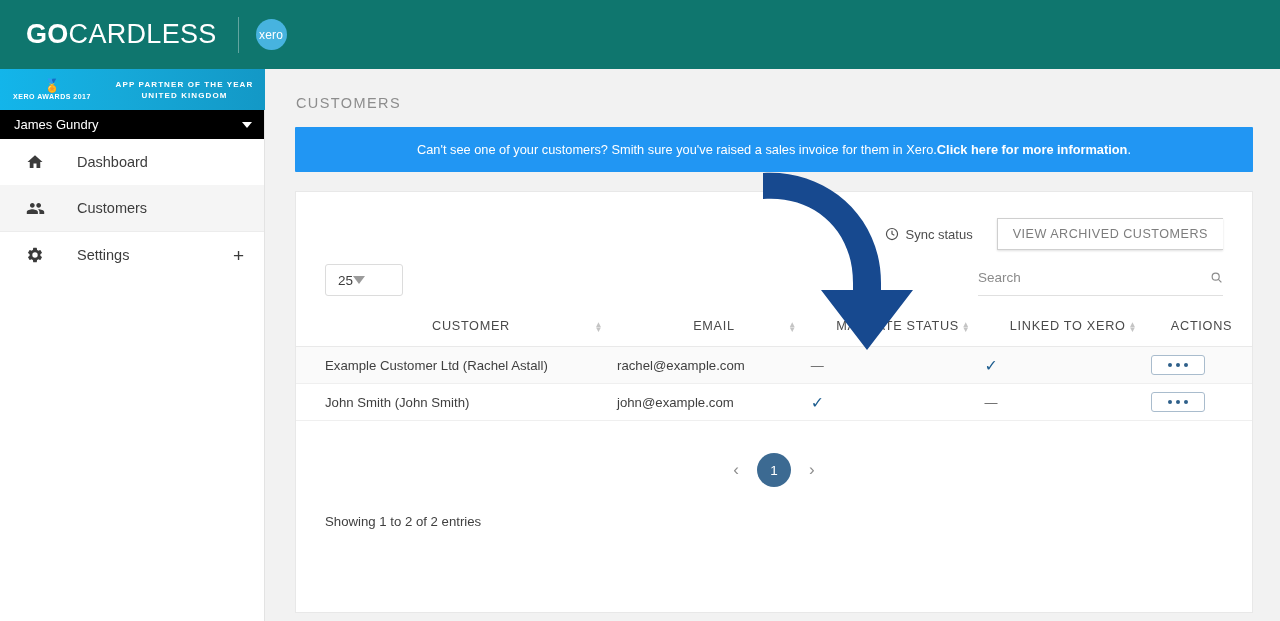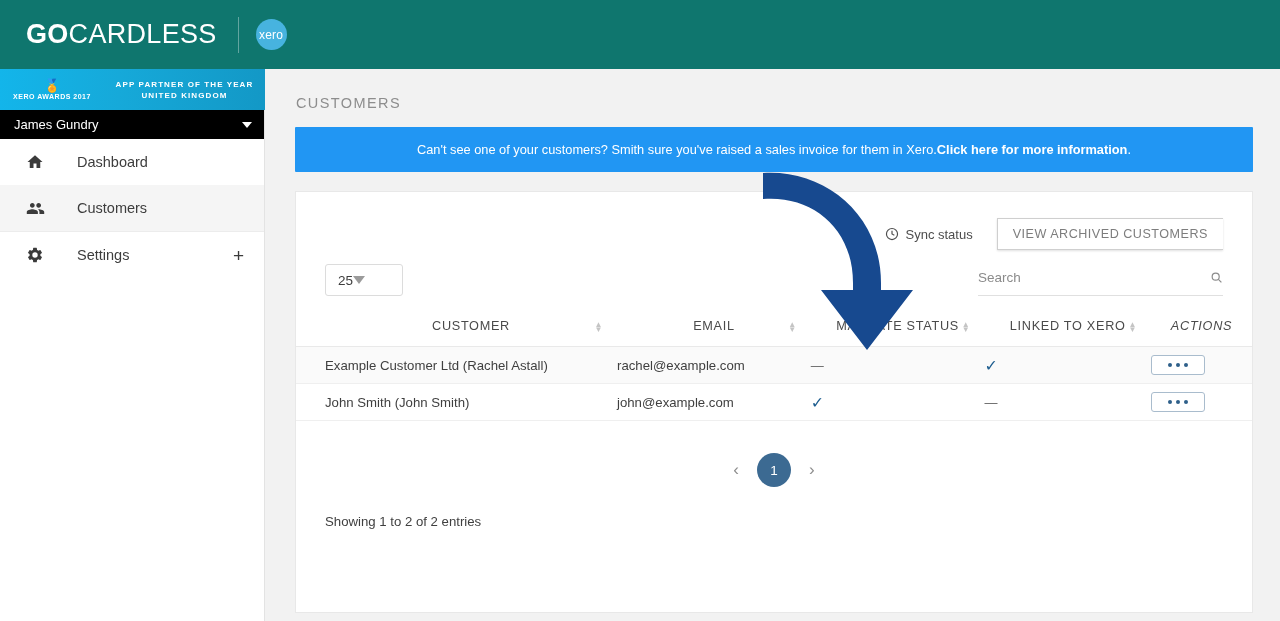--- a/index.html
+++ b/index.html
@@ -155,21 +155,21 @@
   table { width: 100%; border-collapse: collapse; margin-top: 13px; }
   thead th {
     font-size: 12.7px; letter-spacing: .7px; color: #4a4a4a;
     font-weight: 400; text-align: center; padding: 10px 0 13px 0;
     border-bottom: 1px solid #e9e9e9; position: relative;
   }
   th.c-customer { padding-left: 29px; width: 318px; }
   th.c-email    { width: 192px; }
   th.c-mandate  { width: 172px; }
   th.c-linked   { width: 165px; }
-  th.c-actions  { width: 100px; font-style: italic; }
+  th.c-actions  { width: 100px; }
   .sort-ico {
     position: absolute; right: 14px; top: 50%; transform: translateY(-58%);
     display: flex; flex-direction: column; line-height: 5px;
     color: #c4c4c4; font-size: 8px;
   }
   tbody td {
     font-size: 13.2px; color: #3f3f3f; padding: 8px 0;
     border-bottom: 1px solid #efefef; vertical-align: middle;
   }
   tbody tr.zebra td { background: #fafafa; }

